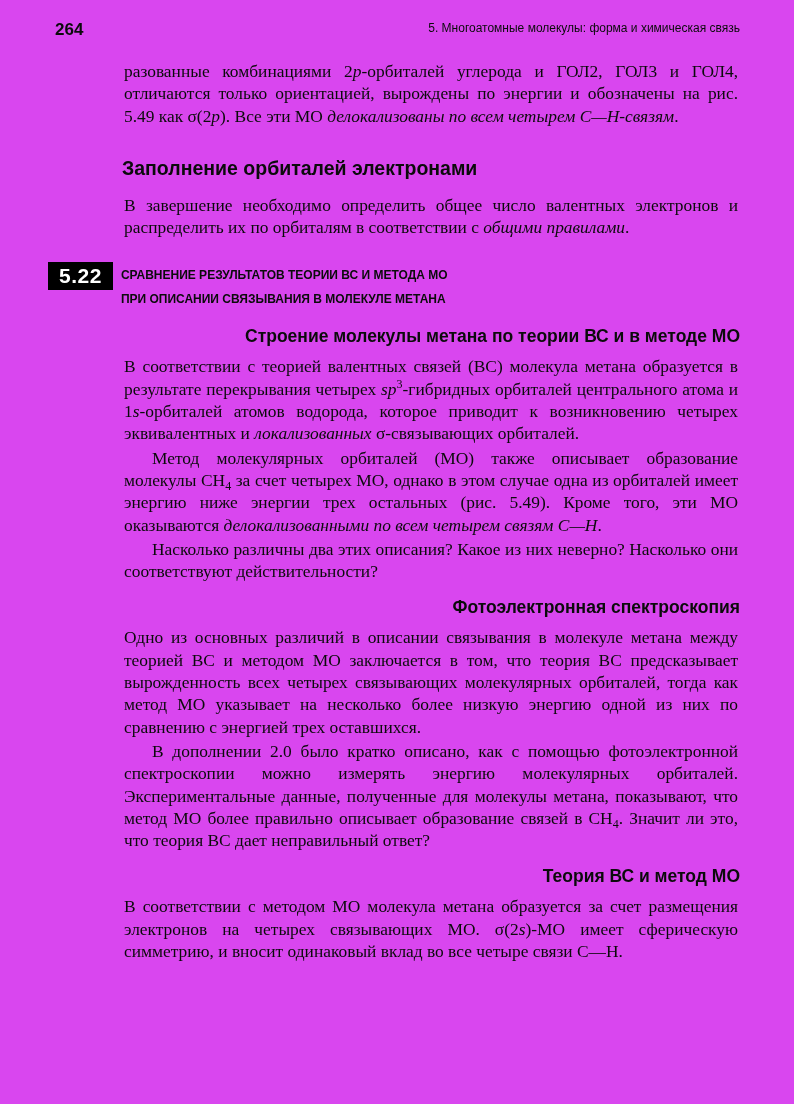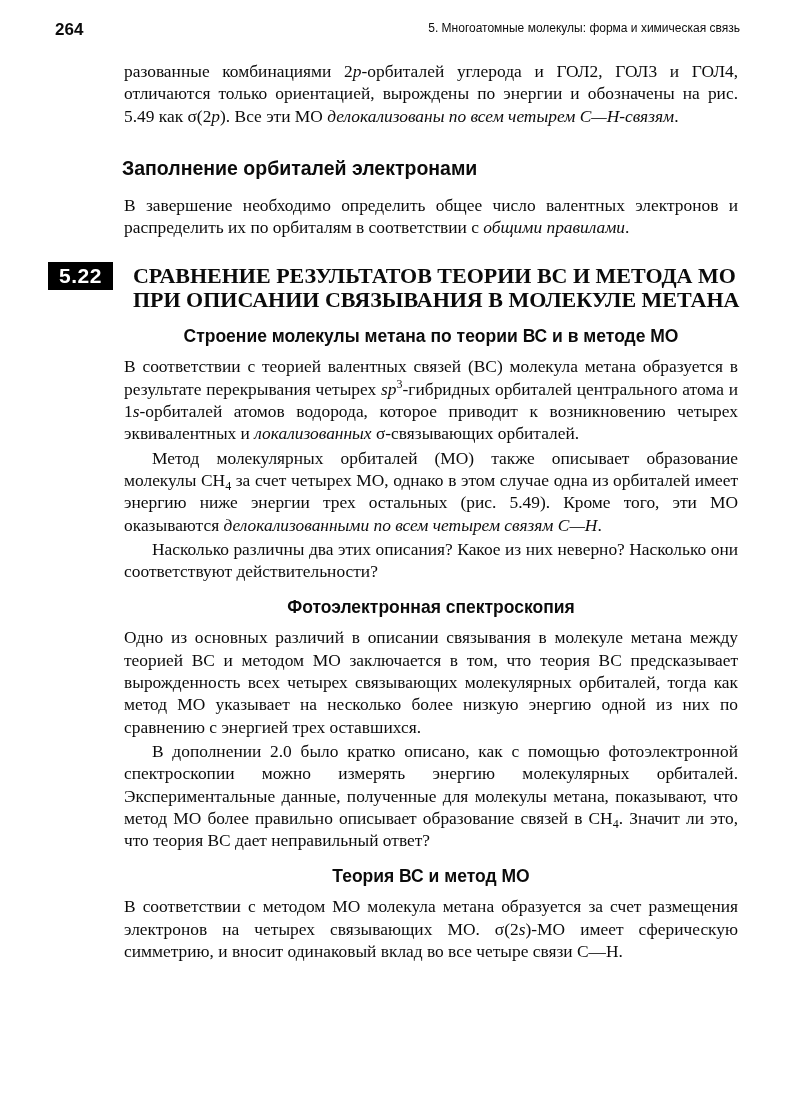--- a/index.html
+++ b/index.html
@@ -1,21 +1,21 @@
 <!DOCTYPE html>
 <html lang="ru"><head>
 <meta charset="utf-8">
 <style>
   html, body { margin: 0; padding: 0; background: #e8e8e8; }
   .page {
     position: relative;
     width: 794px;
     height: 1104px;
     margin: 0 auto;
-    background: #ffffff;
+    background: #d946ef;
     overflow: hidden;
     color: #0b0b0b;
     font-family: "Liberation Serif", serif;
   }
   
   .page-header { position: absolute; top: 0; left: 0; right: 0; height: 52px; }
   .page-number {
     position: absolute; left: 55px; top: 20px;
     font-family: "Liberation Sans", sans-serif;
     font-weight: bold; font-size: 17px;
@@ -41,40 +41,40 @@
     margin: 30px 0 14px 0;
     font-family: Liberation Sans, sans-serif;
     font-weight: bold; font-size: 19.5px; line-height: 23px;
     text-align: left;
   }
   
   .h3 {
     margin: 15px 0 8px 0;
     font-family: "Liberation Sans", sans-serif;
     font-weight: bold; font-size: 17.5px; line-height: 21px;
-    text-align: center;
+    text-align: right;
   }
   
   .section-head {
     display: flex; align-items: flex-start;
     margin: 24px 0 2px -74px;
   }
   .section-num-box {
     flex: 0 0 auto;
     background: #000000; color: #ffffff;
     font-family: "Liberation Sans", sans-serif;
     font-weight: bold; font-size: 21px; line-height: 24px;
     padding: 2px 11px 2px 11px;
     margin-right: 8px;
     letter-spacing: 0.5px;
   }
   .section-title {
-    margin: 2px 0 0 12px;
-    font-family: Liberation Serif, serif;
-    font-weight: bold; font-size: 22px; line-height: 23.5px;
+    margin: 2px 0 0 0;
+    font-family: Liberation Sans, sans-serif;
+    font-weight: bold; font-size: 12px; line-height: 23.5px;
     text-align: left; text-transform: none;
   }
 </style>
 </head>
 <body>
 
 <div class="page">
   <header class="page-header">
     <span class="page-number">264</span>
     <span class="running-head">5. Многоатомные молекулы: форма и химическая связь</span>

